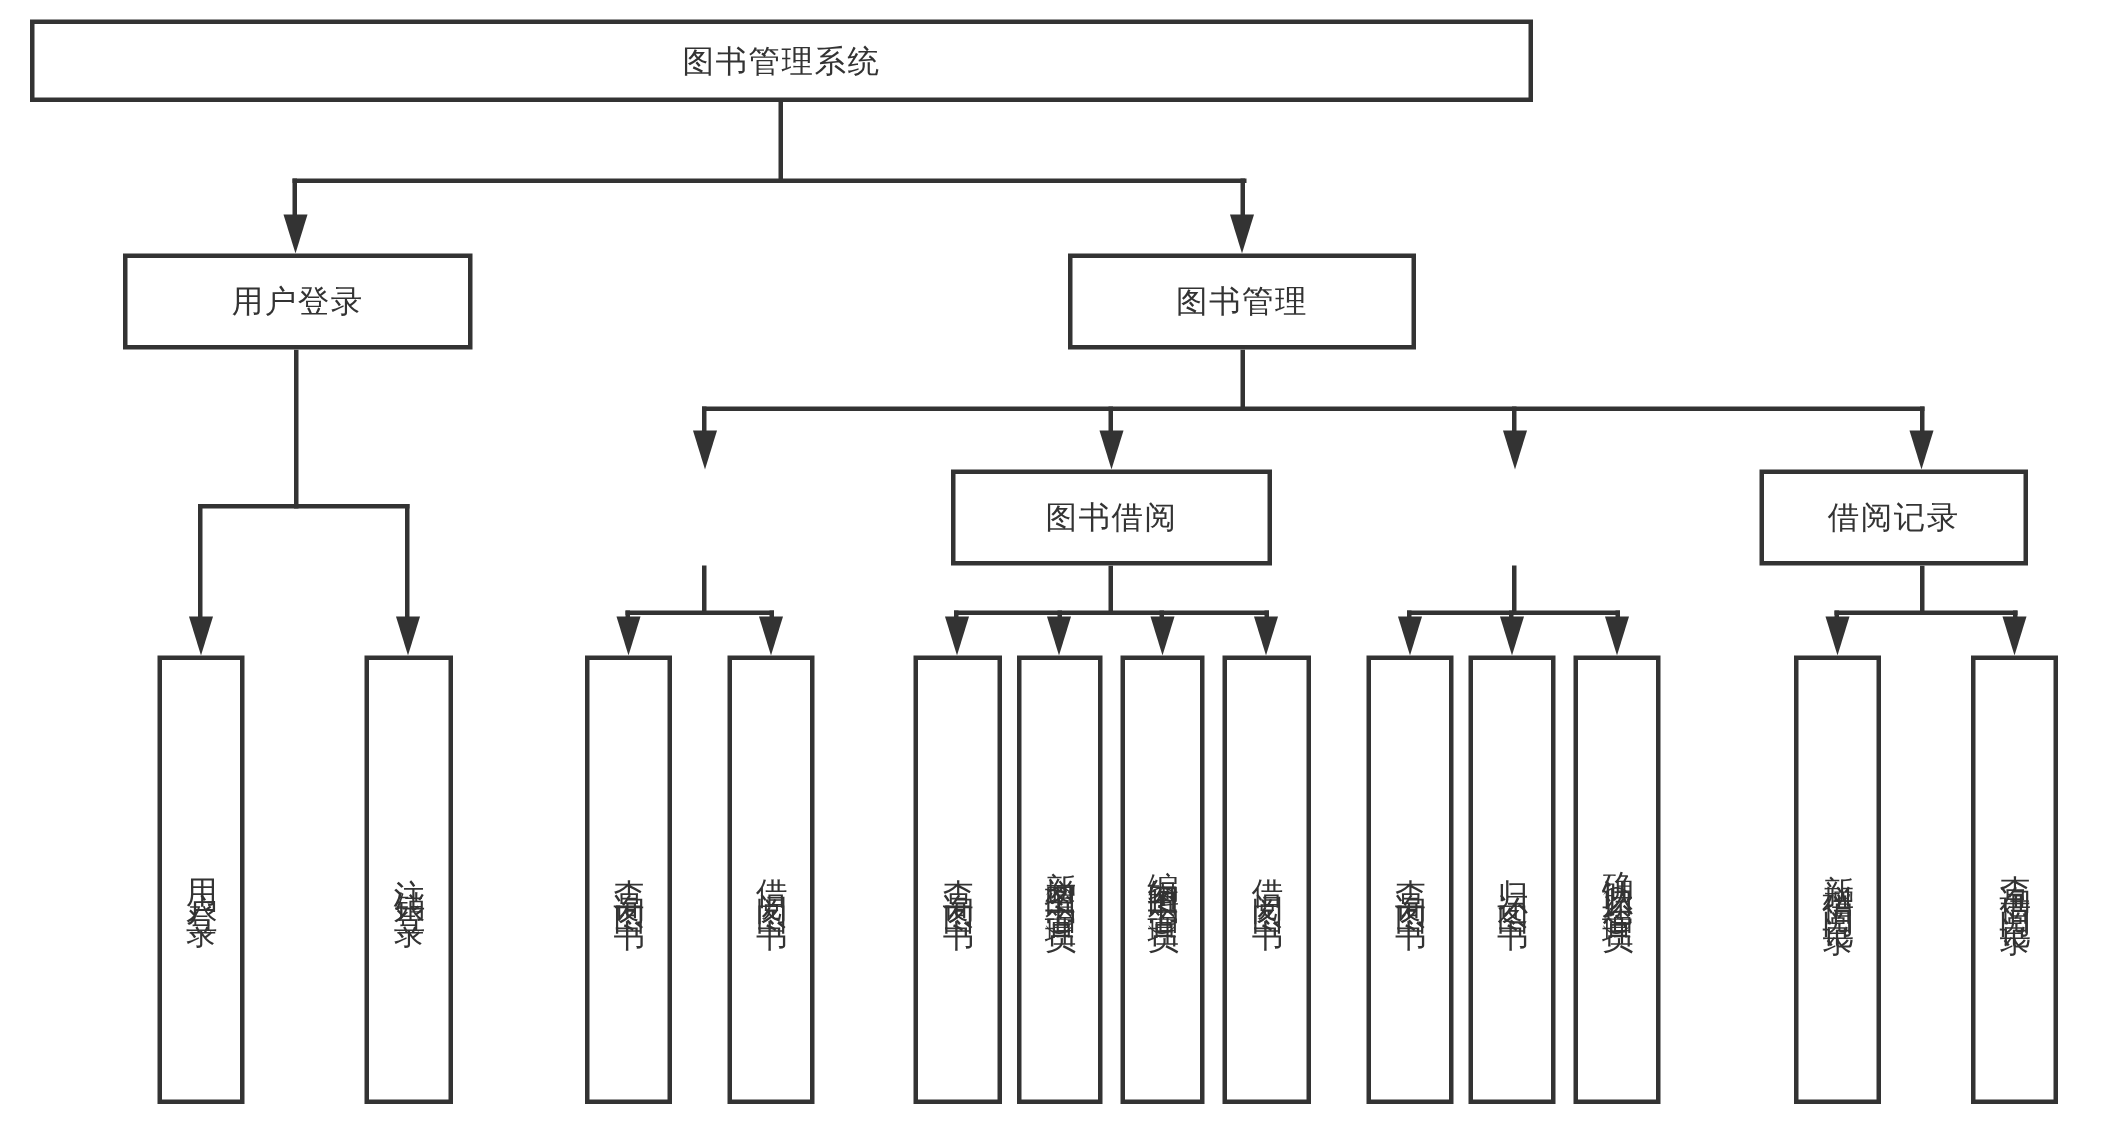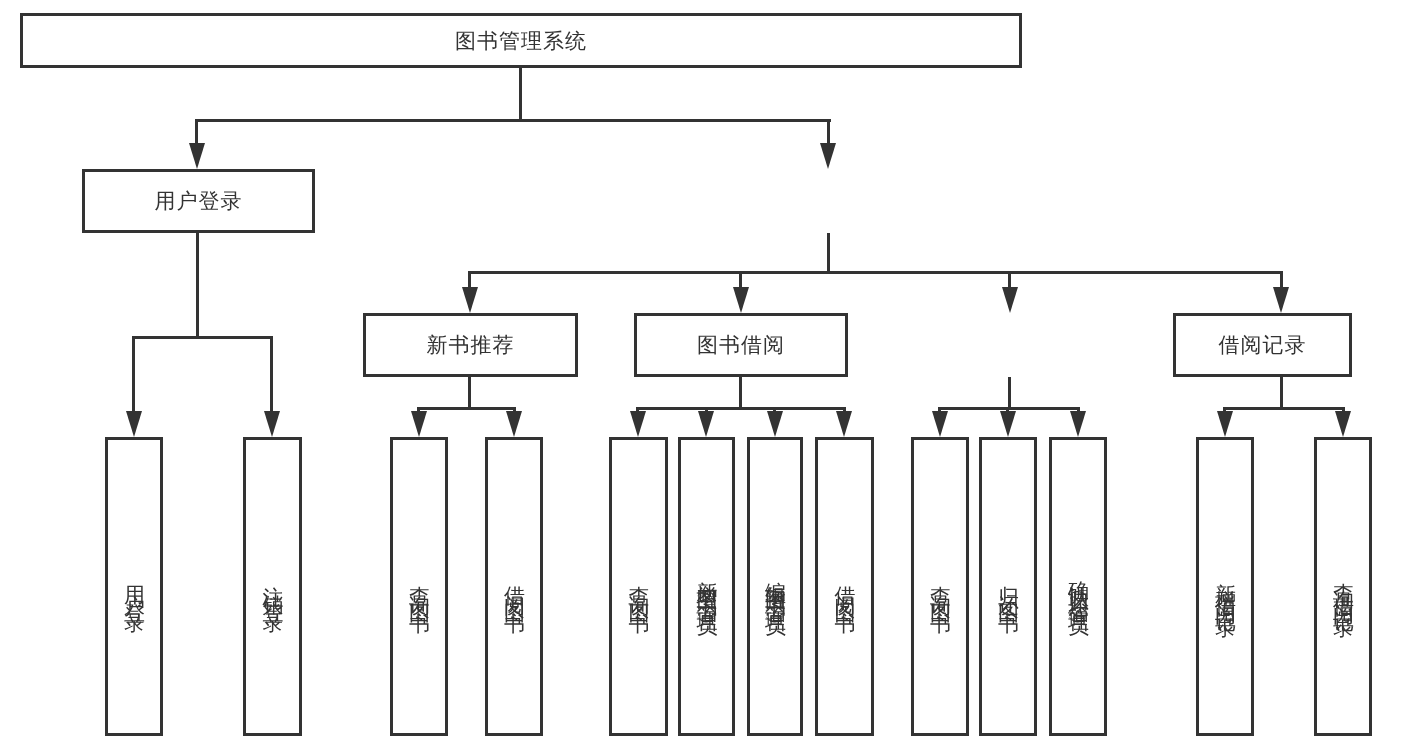--- a/index.html
+++ b/index.html
@@ -129,24 +129,24 @@
     <div class="arrow" style="left:1335px;top:411px;"></div>
   </div>
 
   <div class="box" style="left:20px;top:13px;width:1002px;height:55px;">
     <span class="hlabel">图书管理系统</span>
   </div>
 
   <div class="box" style="left:82px;top:169px;width:233px;height:64px;">
     <span class="hlabel">用户登录</span>
   </div>
+  <div class="box" style="left:712px;top:169px;width:232px;height:64px;">
+    <span class="hlabel">图书管理</span>
+  </div>
 
-  <div class="box" style="left:363px;top:313px;width:215px;height:64px;">
-    <span class="hlabel">新书推荐</span>
-  </div>
   <div class="box" style="left:634px;top:313px;width:214px;height:64px;">
     <span class="hlabel">图书借阅</span>
   </div>
   <div class="box" style="left:1173px;top:313px;width:179px;height:64px;">
     <span class="hlabel">借阅记录</span>
   </div>
 
   <div class="box" style="left:105px;top:437px;width:58px;height:299px;">
     <span class="vlabel">用户登录</span>
   </div>

